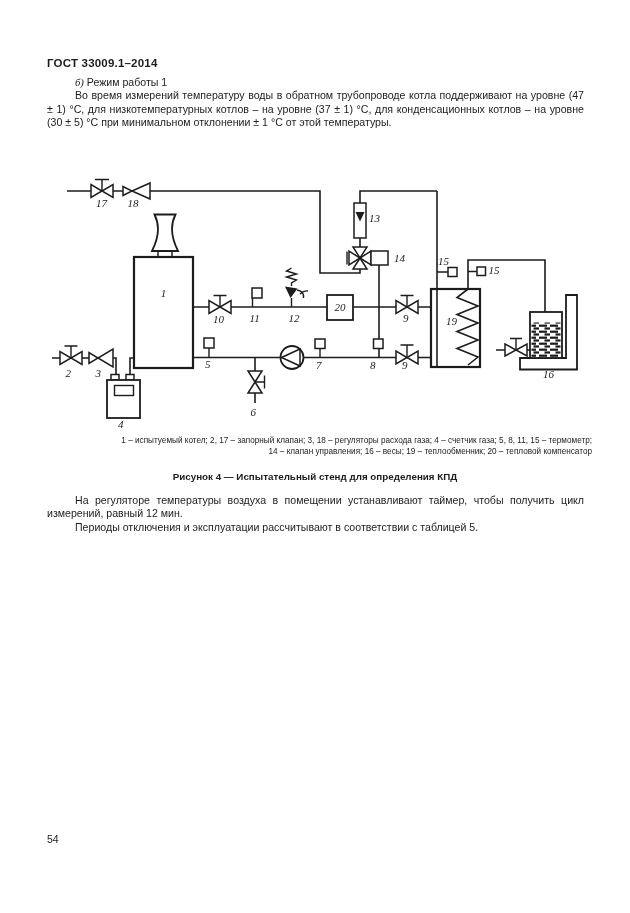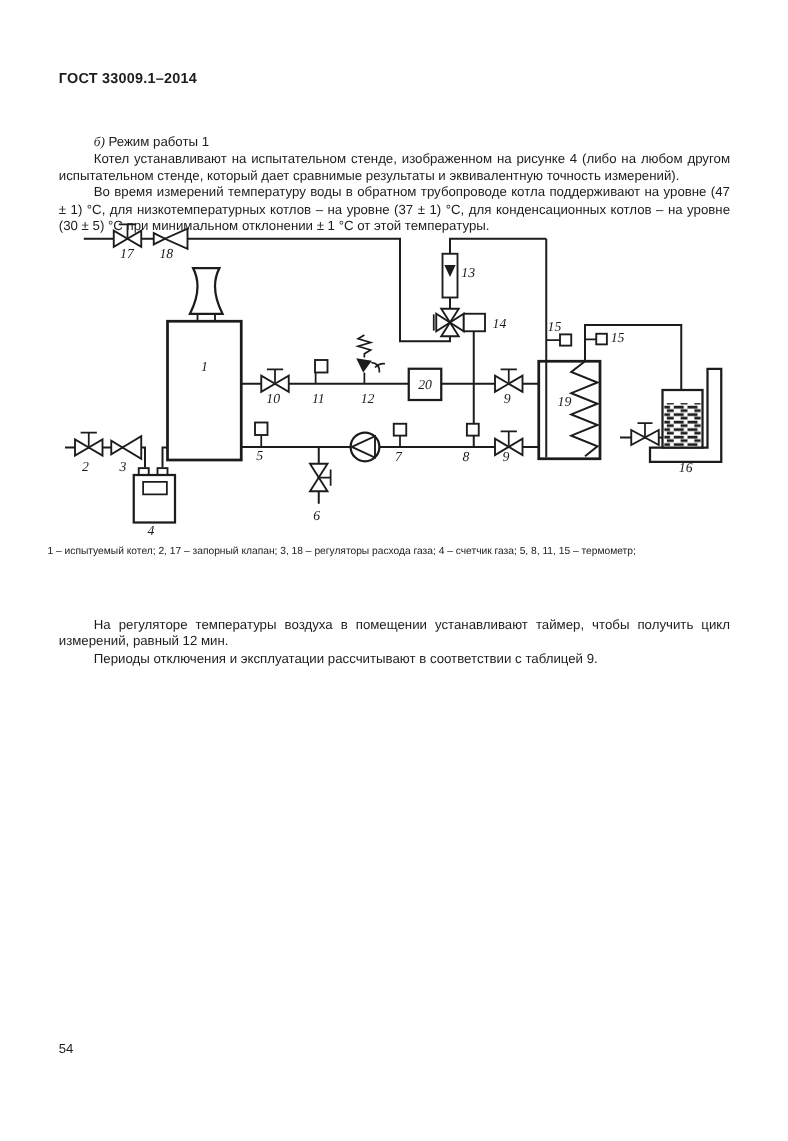--- a/index.html
+++ b/index.html
@@ -10,26 +10,26 @@
   .page { position:relative; width:630px; height:913px; background:#fff; overflow:hidden; }
   .doc-header {
     position:absolute; left:47px; top:57px;
     font-size:11.5px; font-weight:bold; letter-spacing:.2px;
   }
   .body-text {
     position:absolute; left:47px; width:537px;
     font-size:10.6px; line-height:13.4px; text-align:justify;
   }
   .body-text p { margin:0; text-indent:28px; }
-  .top-text { top:108px; }
+  .top-text { top:76px; }
   .bottom-text { top:494px; }
   .list-marker { font-family:"Liberation Serif", serif; font-style:italic; }
   .figure-legend {
     position:absolute; left:38px; width:554px; top:436px;
-    font-size:8.2px; line-height:10.9px; text-align:left; color:#222;
+    font-size:8.2px; line-height:10.9px; text-align:right; color:#222;
   }
   .figure-title {
     position:absolute; left:38px; width:554px; top:471px;
     text-align:center; font-weight:bold; font-size:9.8px;
   }
   .page-num { position:absolute; left:47px; top:833px; font-size:10.5px;text-align:right; }
   svg.diagram { position:absolute; left:0; top:175px; }
   .pp   { stroke:#1c1c1c; stroke-width:1.6; fill:none; }
   .thin { stroke:#1c1c1c; stroke-width:1.4; fill:none; }
   .comp { stroke:#1c1c1c; stroke-width:1.5; fill:#ffffff; }
@@ -41,21 +41,20 @@
 </style>
 </head>
 <body>
 
 <div class="page">
 
   <div class="doc-header">ГОСТ 33009.1–2014</div>
 
   <div class="body-text top-text">
     <p><span class="list-marker">б)</span> <span>Режим работы 1</span></p>
-    <p>Котел устанавливают на испытательном стенде, изображенном на рисунке 4 (либо на любом другом испытательном стенде, который дает сравнимые результаты и эквивалентную точность измерений).</p>
     <p>Во время измерений температуру воды в обратном трубопроводе котла поддерживают на уровне (47 ± 1) °С, для низкотемпературных котлов – на уровне (37 ± 1) °С, для конденсационных котлов – на уровне (30 ± 5) °С при минимальном отклонении ± 1 °С от этой температуры.</p>
   </div>
 
   <svg class="diagram" width="630" height="260" viewBox="0 175 630 260" xmlns="http://www.w3.org/2000/svg">
     <defs>
       <pattern id="water" width="11" height="6" patternUnits="userSpaceOnUse">
         <rect width="11" height="6" fill="#ffffff"></rect>
         <rect x="0" y="0.6" width="8" height="2.2" fill="#1c1c1c"></rect>
         <rect x="5.5" y="3.4" width="8" height="2.2" fill="#1c1c1c"></rect>
         <rect x="-5.5" y="3.4" width="4" height="2.2" fill="#1c1c1c"></rect>
@@ -210,23 +209,25 @@
       <text class="lbl" x="543" y="377.5">16</text>
       <text class="lbl" x="96" y="206.5">17</text>
       <text class="lbl" x="127.5" y="206.5">18</text>
       <text class="lbl" x="446" y="325">19</text>
       <text class="lbl" x="340" y="311" text-anchor="middle">20</text>
     </g>
   </svg>
 
   <div class="figure-legend">
     <div>1 – испытуемый котел; 2, 17 – запорный клапан; 3, 18 – регуляторы расхода газа; 4 – счетчик газа; 5, 8, 11, 15 – термометр;</div>
+    <div>14 – клапан управления; 16 – весы; 19 – теплообменник; 20 – тепловой компенсатор</div>
   </div>
 
+  <div class="figure-title">Рисунок 4 — Испытательный стенд для определения КПД</div>
 
   <div class="body-text bottom-text">
     <p>На регуляторе температуры воздуха в помещении устанавливают таймер, чтобы получить цикл измерений, равный 12 мин.</p>
-    <p>Периоды отключения и эксплуатации рассчитывают в соответствии с таблицей 9.</p>
+    <p>Периоды отключения и эксплуатации рассчитывают в соответствии с таблицей 5.</p>
   </div>
 
   <div class="page-num">54</div>
 
 </div>
 
 </body></html>

